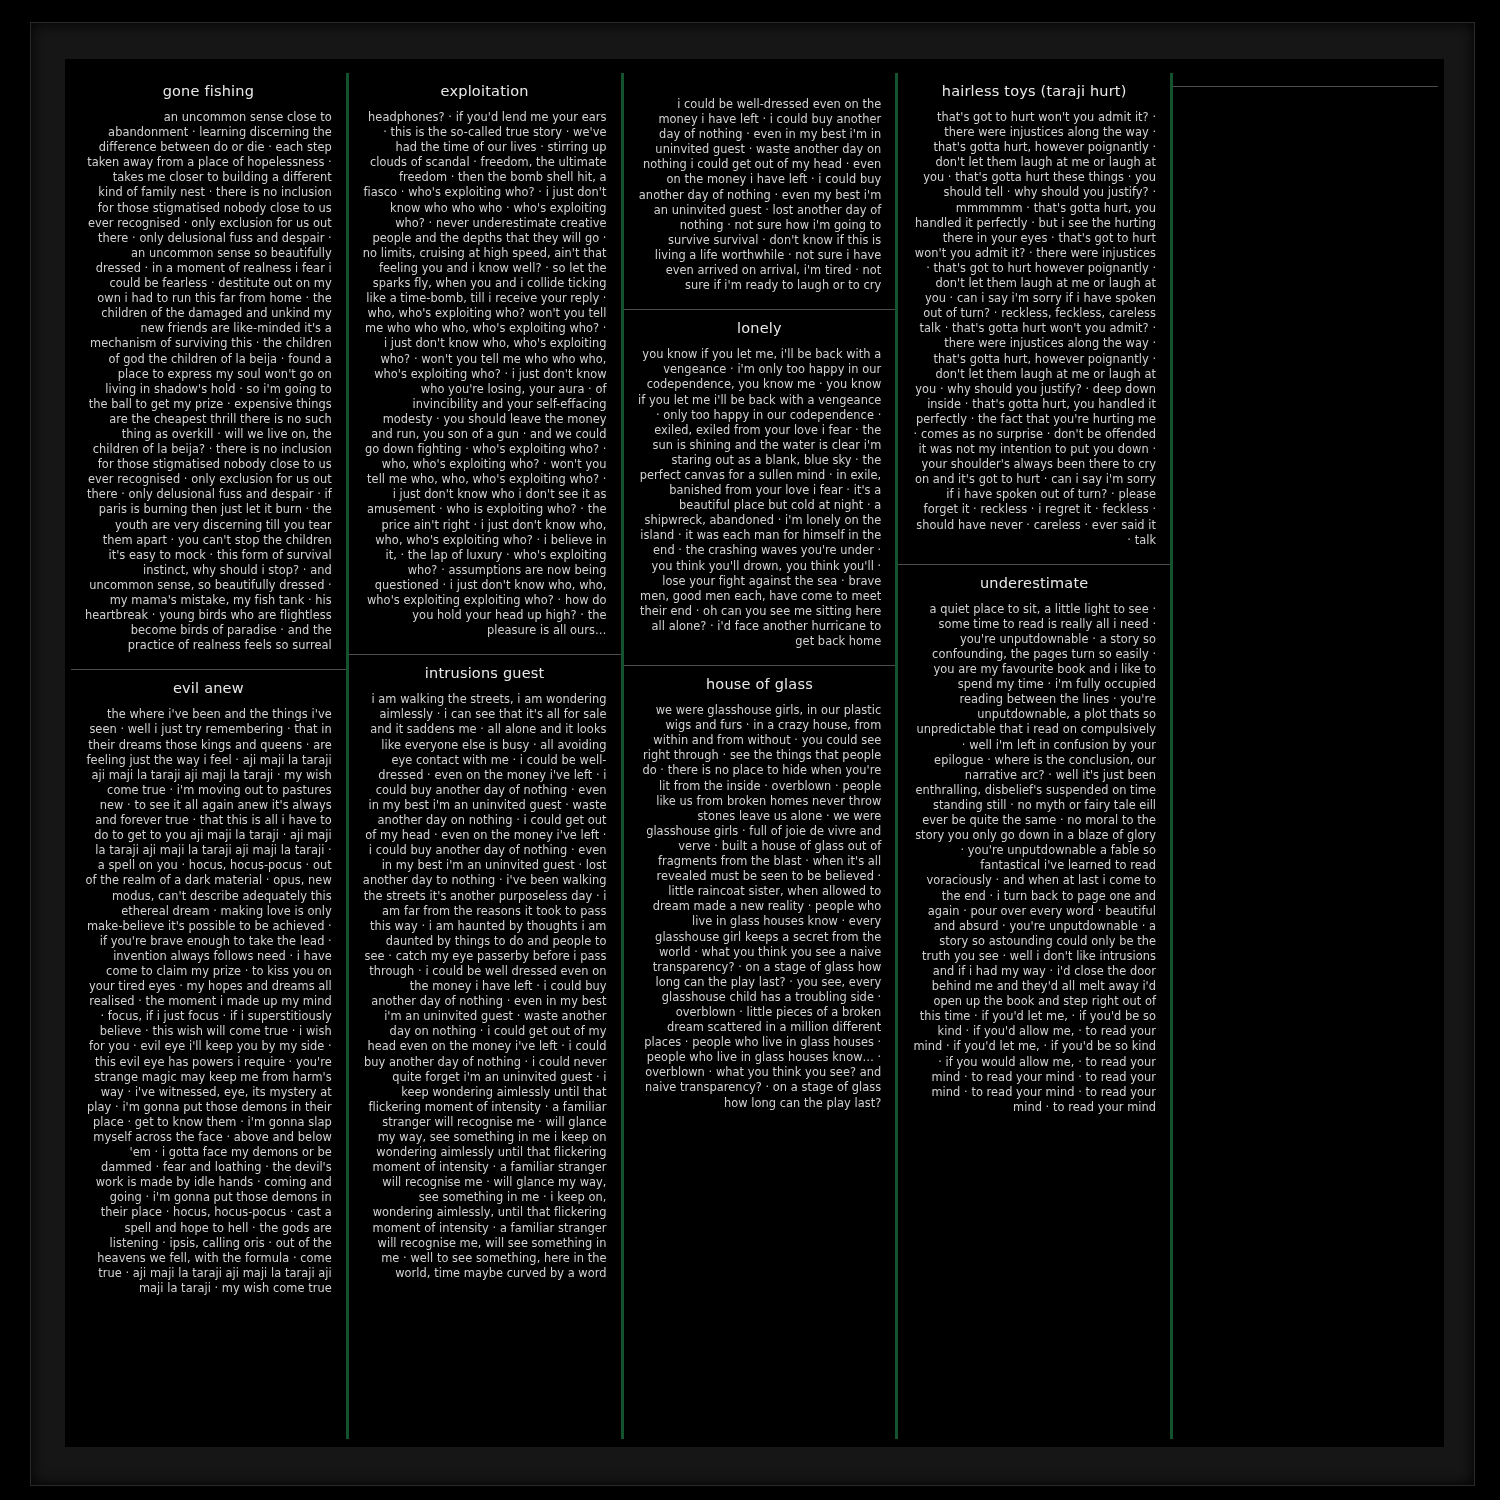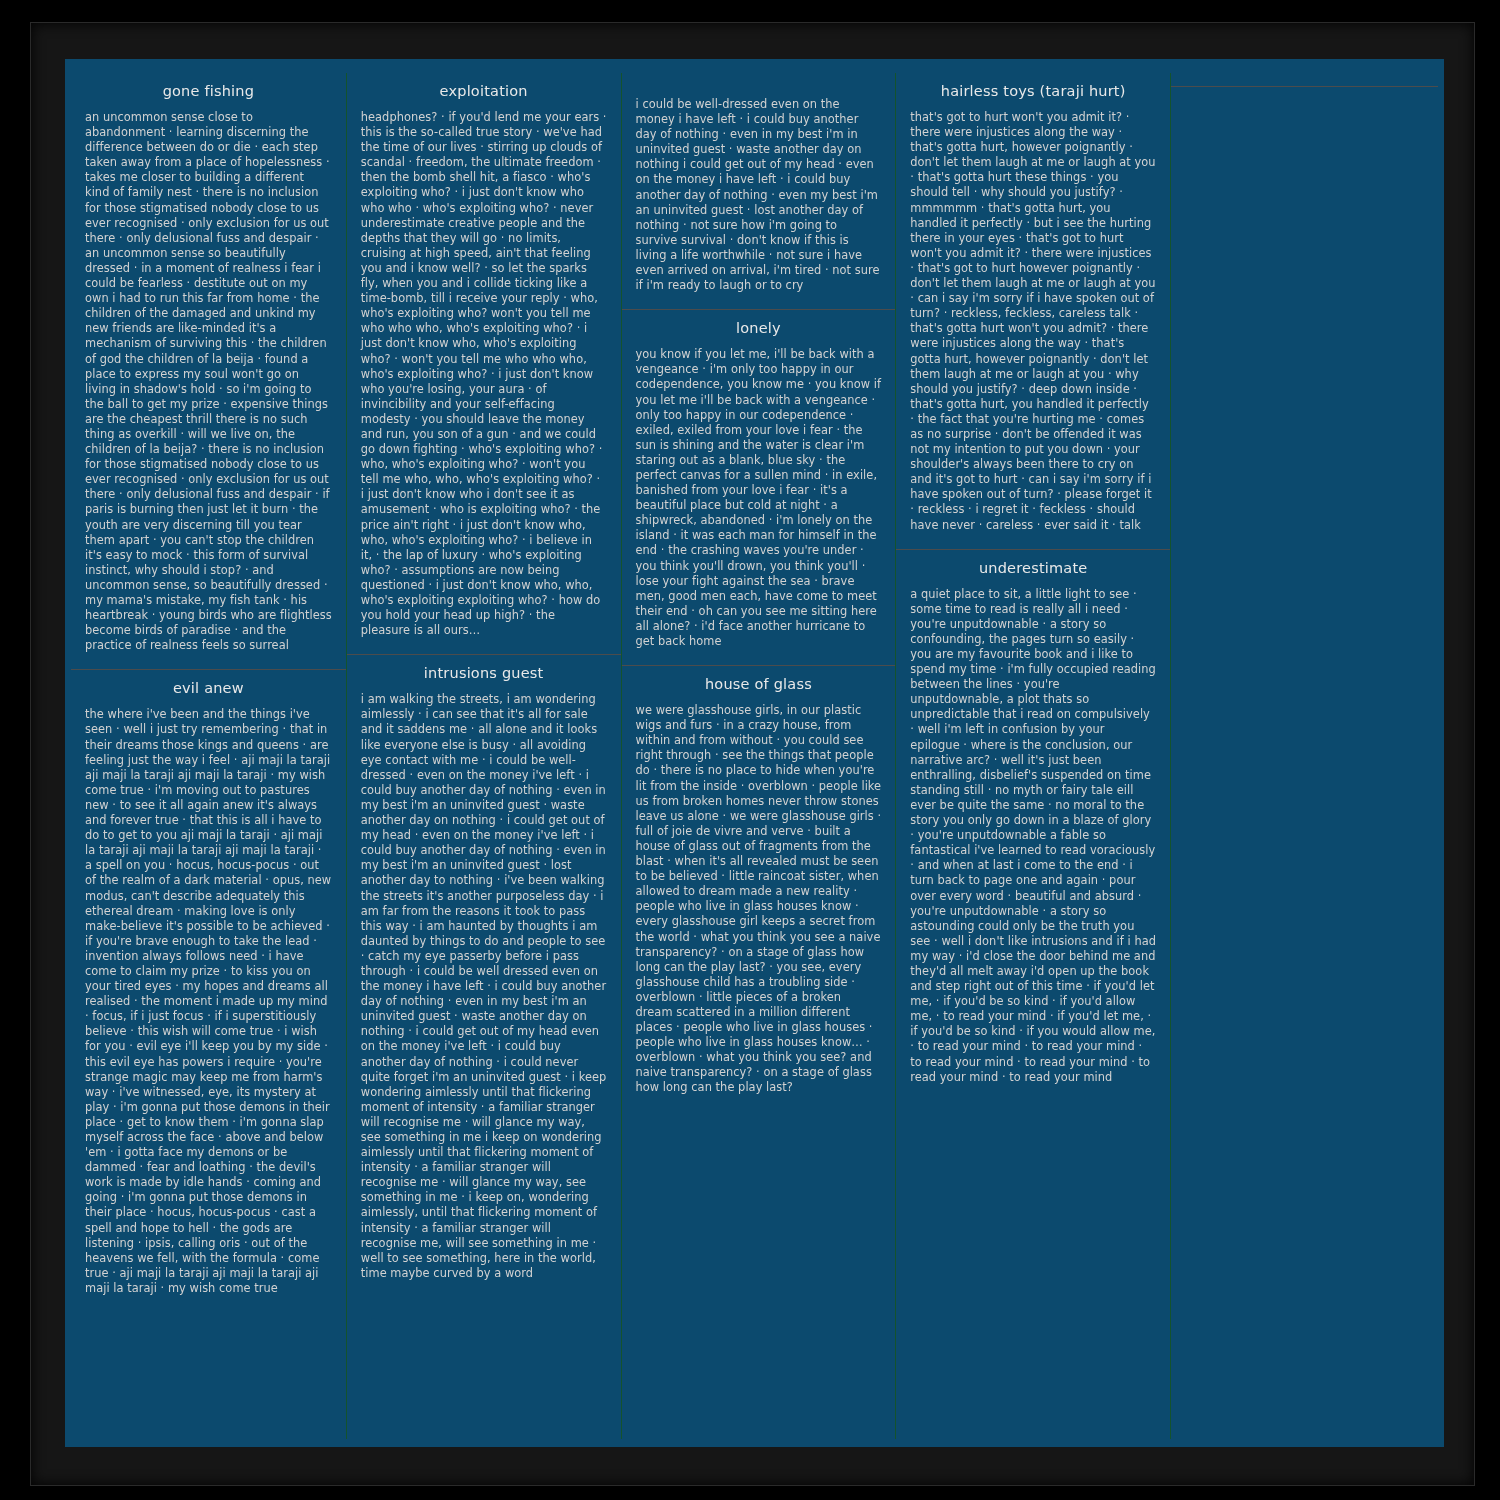--- a/index.html
+++ b/index.html
@@ -22,50 +22,50 @@
     background: #161616;
     border: 1px solid #2a2a2a;
     box-shadow: 0 0 14px #000 inset;
   }
   #inner {
     position: absolute;
     left: 34px;
     top: 36px;
     right: 30px;
     bottom: 38px;
-    background: #0c4a6e;
+    background: #000000;
   }
   .cols {
     display: flex;
     height: 100%;
     box-sizing: border-box;
     padding: 14px 6px 8px 6px;
   }
   .col {
     position: relative;
     box-sizing: border-box;
     padding: 0 14px;
   }
   .col + .col {
-    border-left: 1px solid #14532d;
+    border-left: 3px solid #14532d;
   }
   .c1, .c2, .c3, .c4 { width: 20.1%; }
   .c5 { width: 19.6%; }
   .songtitle {
     color: #e9e9e9;
     font-size: 14.5px;
     text-align: center;
     letter-spacing: .2px;
     margin: 10px 0 11px 0;
   }
   .lyric {
     color: #d2d2d2;
     font-size: 11.4px;
     line-height: 15.1px;
-    text-align: left;
+    text-align: right;
     letter-spacing: .05px;
   }
   .rule {
     border-top: 1px solid #4c4c4c;
     margin: 16px -14px 0 -14px;
   }
   .block { margin-bottom: 2px; }
   
   .cred {
     color: #dcdcdc;

